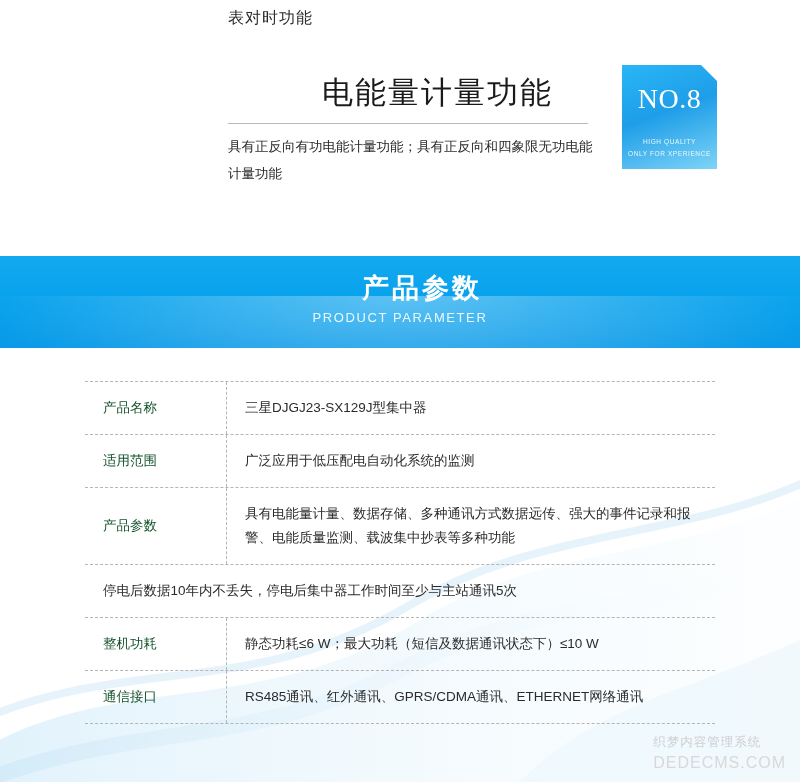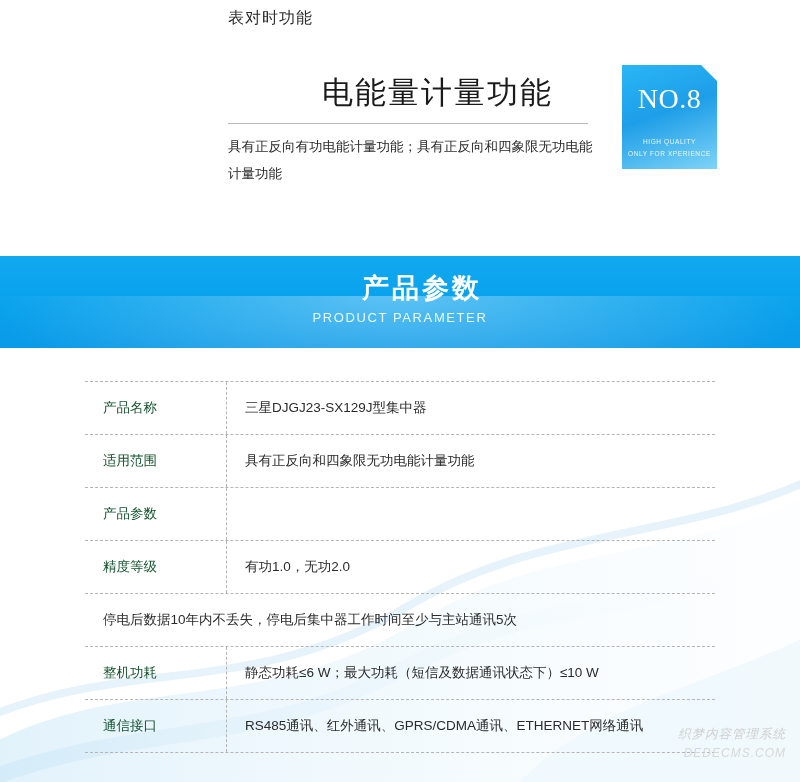--- a/index.html
+++ b/index.html
@@ -197,32 +197,30 @@
     line-height: 24px;
     display: flex;
     align-items: center;
   }
   .pval.multi { display: block; }
 
   
   .footer-wm {
     position: absolute;
     right: 14px;
-    bottom: 22px;
-    text-align: right;
+    bottom: 10px;
     z-index: 3;
-    font-style: italic;
   }
   .wm-cn {
     font-size: 12.5px;
     color: #cfcfcf;
     letter-spacing: 1px;
   }
   .wm-en {
-    font-size: 12px;
+    font-size: 16px;
     color: #d8d8d8;
     letter-spacing: 1px;
     margin-top: 3px;
   }
 </style>
 </head>
 <body>
 
 <svg class="bg-swoosh" viewBox="0 0 800 362" preserveAspectRatio="none">
   <defs>
@@ -265,31 +263,28 @@
 
 <div class="param-table">
 
   <div class="prow">
     <div class="pname">产品名称</div>
     <div class="pval">三星DJGJ23-SX129J型集中器</div>
   </div>
 
   <div class="prow">
     <div class="pname">适用范围</div>
-    <div class="pval">具有正反向和四象限无功电能计量功能</div>
+    <div class="pval">广泛应用于低压配电自动化系统的监测</div>
   </div>
 
   <div class="prow">
     <div class="pname">产品参数</div>
-  </div>
-
-  <div class="prow">
-    <div class="pname">精度等级</div>
-    <div class="pval">有功1.0，无功2.0</div>
-  </div>
+    <div class="pval multi">具有电能量计量、数据存储、多种通讯方式数据远传、强大的事件记录和报警、电能质量监测、载波集中抄表等多种功能</div>
+  </div>
+
 
 
   <div class="prow">
     <div class="pval">停电后数据10年内不丢失，停电后集中器工作时间至少与主站通讯5次</div>
   </div>
 
   <div class="prow">
     <div class="pname">整机功耗</div>
     <div class="pval">静态功耗≤6 W；最大功耗（短信及数据通讯状态下）≤10 W</div>
   </div>

